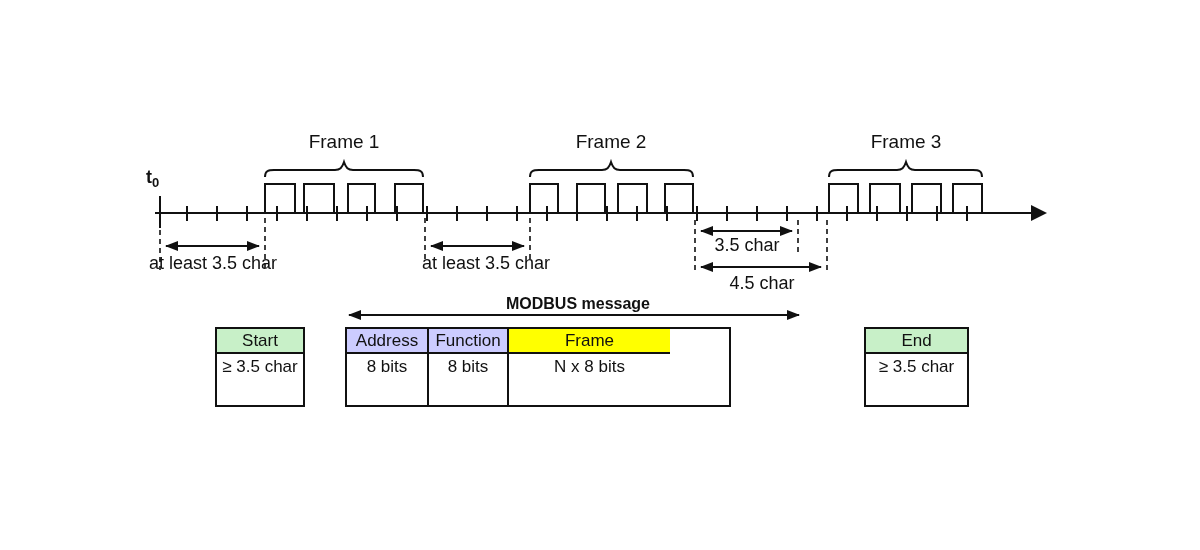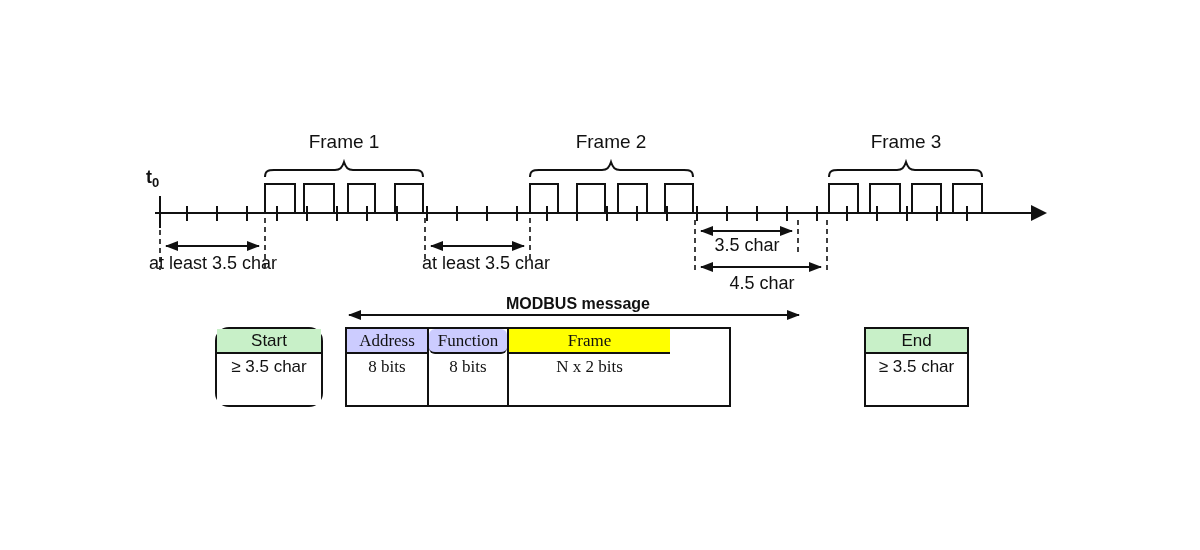--- a/index.html
+++ b/index.html
@@ -83,37 +83,37 @@
     <text x="906" y="148" font-size="19" text-anchor="middle">Frame 3</text>
 
     <text x="213" y="269" font-size="18" text-anchor="middle">at least 3.5 char</text>
     <text x="486" y="269" font-size="18" text-anchor="middle">at least 3.5 char</text>
     <text x="747" y="251" font-size="18" text-anchor="middle">3.5 char</text>
     <text x="762" y="289" font-size="18" text-anchor="middle">4.5 char</text>
 
     <text x="578" y="309" font-size="16" font-weight="bold" text-anchor="middle">MODBUS message</text>
   </svg>
 
-  <div class="box" style="left:215px;top:327px;width:108px;border-radius:14px;">
+  <div class="box" style="left:215px;top:327px;width:90px;">
     <div class="hdr" style="background: rgb(200, 240, 200);">Start</div>
     <div class="val">≥ 3.5 char</div>
   </div>
 
-  <div class="mtable" style="left:345px;top:327px;width:386px;font-family:Liberation Serif, serif;">
+  <div class="mtable" style="left:345px;top:327px;width:386px;">
     <div class="mcol" style="width:80px;">
       <div class="hdr" style="background: rgb(204, 204, 255);">Address</div>
       <div class="val">8 bits</div>
     </div>
     <div class="mcol" style="width:80px;">
-      <div class="hdr" style="background: rgb(204, 204, 255); border-radius: 6px;">Function</div>
+      <div class="hdr" style="background: rgb(204, 204, 255);">Function</div>
       <div class="val">8 bits</div>
     </div>
     <div class="mcol" style="width:163px;">
       <div class="hdr" style="background: rgb(255, 255, 0);">Frame</div>
-      <div class="val">N x 2 bits</div>
+      <div class="val">N x 8 bits</div>
     </div>
   </div>
 
   <div class="box" style="left:864px;top:327px;width:105px;">
     <div class="hdr" style="background: rgb(200, 240, 200);">End</div>
     <div class="val">≥ 3.5 char</div>
   </div>
 
 </div>
 

